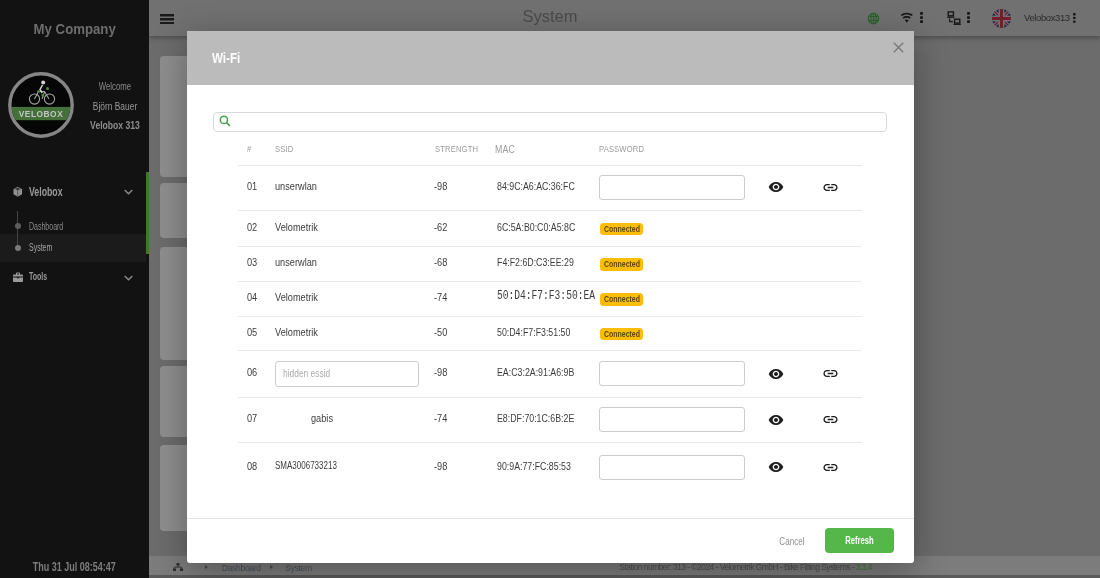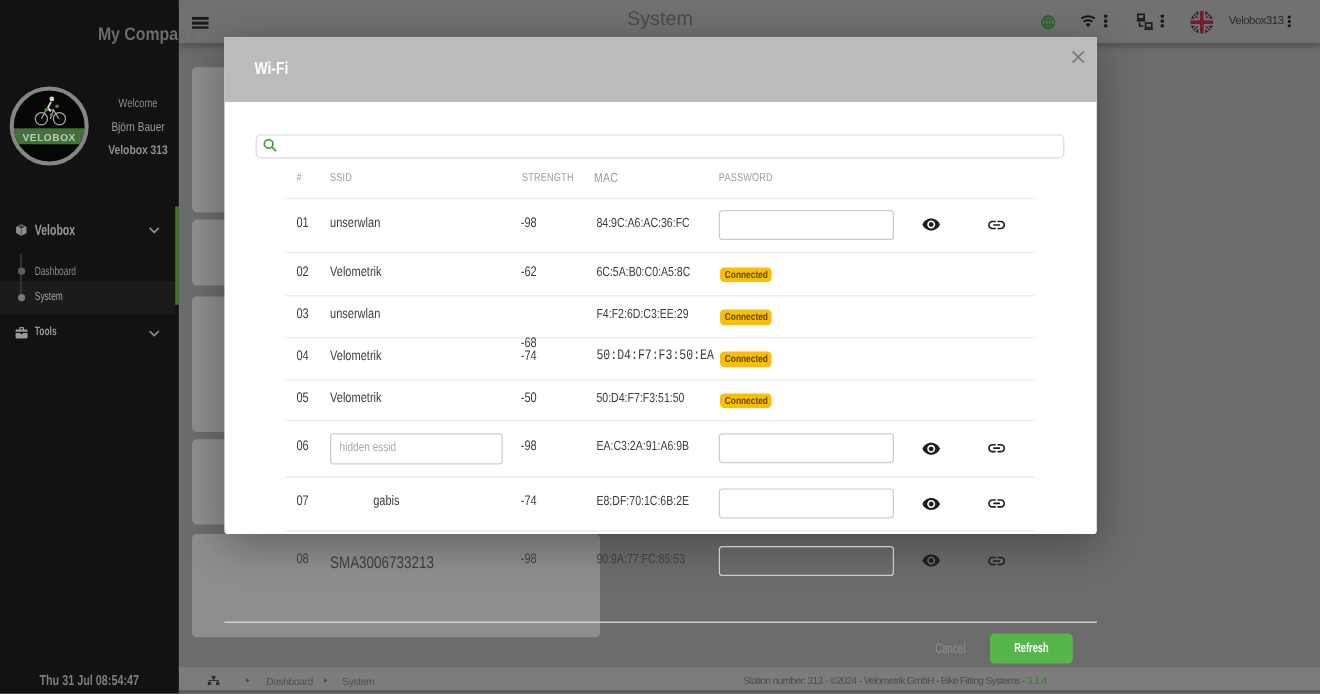--- a/index.html
+++ b/index.html
@@ -97,21 +97,21 @@
   <path d="M5 2.6v1.7M1.3 5.4V4.1h7.4v1.3" stroke="#2e2e2e" stroke-width="0.9" fill="none"></path>
 </svg>
 <div class="abs" style="left:205px;top:564.8px;width:0;height:0;border-left:3.5px solid #4a4a4a;border-top:2.6px solid transparent;border-bottom:2.6px solid transparent;"></div>
 <div class="abs" style="left:221.8px;top:562.6px;font-size:8.6px;letter-spacing:-0.35px;color:#4b5258;">Dashboard</div>
 <div class="abs" style="left:270px;top:564.8px;width:0;height:0;border-left:3.5px solid #4a4a4a;border-top:2.6px solid transparent;border-bottom:2.6px solid transparent;"></div>
 <div class="abs" style="left:285.3px;top:562.6px;font-size:8.6px;letter-spacing:-0.35px;color:#4b5258;">System</div>
 
 <div class="abs" style="left:0;top:561.5px;width:872px;text-align:right;font-size:8.5px;letter-spacing:-0.55px;color:#4e4e4e;">Station number: 313 - ©2024 - Velometrik GmbH - Bike Fitting Systems - <span style="color:#3f7a2e;">3.1.4</span></div>
 
 <div class="abs" id="sidebar" style="left:0;top:0;width:149px;height:578px;background:#121212;z-index:5;">
-  <div class="abs" style="left:0;top:20px;width:149px;text-align:center;font-size:15px;font-weight:bold;color:#6d6d6d;margin-left:48px;"><span style="display:inline-block;transform:scaleX(0.88);">My Company</span></div>
+  <div class="abs" style="left:0;top:20px;width:149px;text-align:center;font-size:15px;font-weight:bold;color:#6d6d6d;"><span style="display:inline-block;transform:scaleX(0.88);">My Company</span></div>
 
   <svg class="abs" style="left:7px;top:70.5px;" width="68" height="68" viewBox="0 0 68 68">
     <circle cx="34" cy="34" r="31.2" fill="#060606" stroke="#868686" stroke-width="3.4"></circle>
     <defs>
         <clipPath id="lc">
           <circle cx="34" cy="34" r="29.5"></circle>
         </clipPath>
       </defs>
     <g clip-path="url(#lc)">
       <rect x="0" y="35.9" width="68" height="13.3" fill="#44703a"></rect>
@@ -157,21 +157,21 @@
     <path d="M20 5h-4V3c0-1.1-.9-2-2-2h-4c-1.1 0-2 .9-2 2v2H4C2.9 5 2 5.9 2 7v11c0 1.1.9 2 2 2h16c1.1 0 2-.9 2-2V7c0-1.1-.9-2-2-2zm-10-2h4v2h-4V3zm12 8h-8v1.5h-4V11H2V9h20v2z"></path>
   </svg>
   <div class="abs" style="left:29px;top:270.7px;font-size:10px;font-weight:bold;color:#9a9a9a;"><span class="sx7l">Tools</span></div>
   <svg class="abs" style="left:124px;top:274.7px;" width="9" height="6" viewBox="0 0 9 6" fill="none" stroke="#8a8a8a" stroke-width="1.4">
       <path d="M0.7 0.9L4.5 4.7 8.3 0.9"></path>
     </svg>
 
   <div class="abs" style="left:0;top:560px;width:149px;text-align:center;font-size:12px;font-weight:bold;color:#7d7d7d;"><span style="display:inline-block;transform:scaleX(0.75);">Thu 31 Jul 08:54:47</span></div>
 </div>
 
-<div class="abs" id="modal" style="left:186.5px;top:31px;width:727px;height:414px;background:#fff;border-radius:0 0 3px 3px;box-shadow:0 8px 35px rgba(0,0,0,0.33);z-index:10;">
+<div class="abs" id="modal" style="left:186.5px;top:31px;width:727px;height:532px;background:#fff;border-radius:0 0 3px 3px;box-shadow:0 8px 35px rgba(0,0,0,0.33);z-index:10;">
 
   <div class="abs" style="left:0;top:0;width:727px;height:54px;background:#bbbbbb;"></div>
   <div class="abs" style="left:25px;top:19px;font-size:14.5px;font-weight:bold;color:#fdfdfd;"><span class="sx8l">Wi-Fi</span></div>
   <svg class="abs" style="left:706px;top:11px;" width="11" height="11" viewBox="0 0 11 11" stroke="#777" stroke-width="1.3">
       <path d="M0.8 0.8L10.2 10.2M10.2 0.8L0.8 10.2"></path>
     </svg>
 
   <div class="abs" style="left:26.5px;top:80.5px;width:672px;height:18px;border:1px solid #d9d9d9;border-radius:4px;"></div>
   <svg class="abs" style="left:32px;top:84px;" width="12" height="12" viewBox="0 0 12 12" fill="none" stroke="#43a047" stroke-width="1.5">
     <circle cx="4.9" cy="4.9" r="3.6"></circle>
@@ -203,21 +203,21 @@
   <svg class="abs" style="left:635.8px;top:147.9px;" width="17" height="17" viewBox="0 0 24 24" fill="#1e1e1e">
       <path d="M3.9 12c0-1.71 1.39-3.1 3.1-3.1h4V7H7c-2.76 0-5 2.24-5 5s2.24 5 5 5h4v-1.9H7c-1.71 0-3.1-1.39-3.1-3.1zM8 13h8v-2H8v2zm9-6h-4v1.9h4c1.71 0 3.1 1.39 3.1 3.1s-1.39 3.1-3.1 3.1h-4V17h4c2.76 0 5-2.24 5-5s-2.24-5-5-5z"></path>
     </svg>
   <div class="abs" style="left:60px;top:189.8px;font-size:11.5px;color:#3c3c3c;"><span class="sx8l">02</span></div>
   <div class="abs" style="left:88.3px;top:189.8px;font-size:11.5px;color:#3c3c3c;"><span class="sx8l">Velometrik</span></div>
   <div class="abs" style="left:247.5px;top:189.8px;font-size:11.5px;color:#3c3c3c;"><span class="sx8l">-62</span></div>
   <div class="abs" style="left:310.6px;top:189.8px;font-size:11px;color:#3c3c3c;"><span class="sx8l">6C:5A:B0:C0:A5:8C</span></div>
   <div class="abs" style="left:413px;top:191.8px;width:43px;height:12.5px;background:#fbbd08;border-radius:3.5px;text-align:center;line-height:12.5px;font-size:8.5px;font-weight:bold;color:#5c4a04;"><span style="display:inline-block;transform:scaleX(0.82);">Connected</span></div>
   <div class="abs" style="left:60px;top:225.3px;font-size:11.5px;color:#3c3c3c;"><span class="sx8l">03</span></div>
   <div class="abs" style="left:88.3px;top:225.3px;font-size:11.5px;color:#3c3c3c;"><span class="sx8l">unserwlan</span></div>
-  <div class="abs" style="left:247.5px;top:225.3px;font-size:11.5px;color:#3c3c3c;margin-top:24px;"><span class="sx8l">-68</span></div>
+  <div class="abs" style="left:247.5px;top:225.3px;font-size:11.5px;color:#3c3c3c;"><span class="sx8l">-68</span></div>
   <div class="abs" style="left:310.6px;top:225.3px;font-size:11px;color:#3c3c3c;"><span class="sx8l">F4:F2:6D:C3:EE:29</span></div>
   <div class="abs" style="left:413px;top:227.3px;width:43px;height:12.5px;background:#fbbd08;border-radius:3.5px;text-align:center;line-height:12.5px;font-size:8.5px;font-weight:bold;color:#5c4a04;"><span style="display:inline-block;transform:scaleX(0.82);">Connected</span></div>
   <div class="abs" style="left:60px;top:260.4px;font-size:11.5px;color:#3c3c3c;"><span class="sx8l">04</span></div>
   <div class="abs" style="left:88.3px;top:260.4px;font-size:11.5px;color:#3c3c3c;"><span class="sx8l">Velometrik</span></div>
   <div class="abs" style="left:247.5px;top:260.4px;font-size:11.5px;color:#3c3c3c;"><span class="sx8l">-74</span></div>
   <div class="abs" style="left:310.6px;top:258px;font-size:12px;color:#3c3c3c;font-family:Liberation Mono, monospace;"><span class="sx8l">50:D4:F7:F3:50:EA</span></div>
   <div class="abs" style="left:413px;top:262.4px;width:43px;height:12.5px;background:#fbbd08;border-radius:3.5px;text-align:center;line-height:12.5px;font-size:8.5px;font-weight:bold;color:#5c4a04;"><span style="display:inline-block;transform:scaleX(0.82);">Connected</span></div>
   <div class="abs" style="left:60px;top:294.8px;font-size:11.5px;color:#3c3c3c;"><span class="sx8l">05</span></div>
   <div class="abs" style="left:88.3px;top:294.8px;font-size:11.5px;color:#3c3c3c;"><span class="sx8l">Velometrik</span></div>
   <div class="abs" style="left:247.5px;top:294.8px;font-size:11.5px;color:#3c3c3c;"><span class="sx8l">-50</span></div>
@@ -240,21 +240,21 @@
   <div class="abs" style="left:247.5px;top:381.3px;font-size:11.5px;color:#3c3c3c;"><span class="sx8l">-74</span></div>
   <div class="abs" style="left:310.6px;top:381.3px;font-size:11px;color:#3c3c3c;"><span class="sx8l">E8:DF:70:1C:6B:2E</span></div>
   <div class="abs" style="left:412.5px;top:376.0px;width:143.5px;height:23px;border:1px solid #ccc;border-radius:3px;"></div>
   <svg class="abs" style="left:581.8px;top:380.5px;" width="16" height="16" viewBox="0 0 24 24" fill="#1e1e1e">
       <path d="M12 4.5C7 4.5 2.73 7.61 1 12c1.73 4.39 6 7.5 11 7.5s9.27-3.11 11-7.5c-1.73-4.39-6-7.5-11-7.5zM12 17c-2.76 0-5-2.24-5-5s2.24-5 5-5 5 2.24 5 5-2.24 5-5 5zm0-8c-1.66 0-3 1.34-3 3s1.34 3 3 3 3-1.34 3-3-1.34-3-3-3z"></path>
     </svg>
   <svg class="abs" style="left:635.8px;top:380.0px;" width="17" height="17" viewBox="0 0 24 24" fill="#1e1e1e">
       <path d="M3.9 12c0-1.71 1.39-3.1 3.1-3.1h4V7H7c-2.76 0-5 2.24-5 5s2.24 5 5 5h4v-1.9H7c-1.71 0-3.1-1.39-3.1-3.1zM8 13h8v-2H8v2zm9-6h-4v1.9h4c1.71 0 3.1 1.39 3.1 3.1s-1.39 3.1-3.1 3.1h-4V17h4c2.76 0 5-2.24 5-5s-2.24-5-5-5z"></path>
     </svg>
   <div class="abs" style="left:60px;top:428.8px;font-size:11.5px;color:#3c3c3c;"><span class="sx8l">08</span></div>
-  <div class="abs" style="left:88.3px;top:428.8px;font-size:14px;color:#3c3c3c;"><span class="sx8l">SMA3006733213</span></div>
+  <div class="abs" style="left:88.3px;top:428.8px;font-size:10px;color:#3c3c3c;"><span class="sx8l">SMA3006733213</span></div>
   <div class="abs" style="left:247.5px;top:428.8px;font-size:11.5px;color:#3c3c3c;"><span class="sx8l">-98</span></div>
   <div class="abs" style="left:310.6px;top:428.8px;font-size:11px;color:#3c3c3c;"><span class="sx8l">90:9A:77:FC:85:53</span></div>
   <div class="abs" style="left:412.5px;top:423.5px;width:143.5px;height:23px;border:1px solid #ccc;border-radius:3px;"></div>
   <svg class="abs" style="left:581.8px;top:428.0px;" width="16" height="16" viewBox="0 0 24 24" fill="#1e1e1e">
       <path d="M12 4.5C7 4.5 2.73 7.61 1 12c1.73 4.39 6 7.5 11 7.5s9.27-3.11 11-7.5c-1.73-4.39-6-7.5-11-7.5zM12 17c-2.76 0-5-2.24-5-5s2.24-5 5-5 5 2.24 5 5-2.24 5-5 5zm0-8c-1.66 0-3 1.34-3 3s1.34 3 3 3 3-1.34 3-3-1.34-3-3-3z"></path>
     </svg>
   <svg class="abs" style="left:635.8px;top:427.5px;" width="17" height="17" viewBox="0 0 24 24" fill="#1e1e1e">
       <path d="M3.9 12c0-1.71 1.39-3.1 3.1-3.1h4V7H7c-2.76 0-5 2.24-5 5s2.24 5 5 5h4v-1.9H7c-1.71 0-3.1-1.39-3.1-3.1zM8 13h8v-2H8v2zm9-6h-4v1.9h4c1.71 0 3.1 1.39 3.1 3.1s-1.39 3.1-3.1 3.1h-4V17h4c2.76 0 5-2.24 5-5s-2.24-5-5-5z"></path>
     </svg>
 

